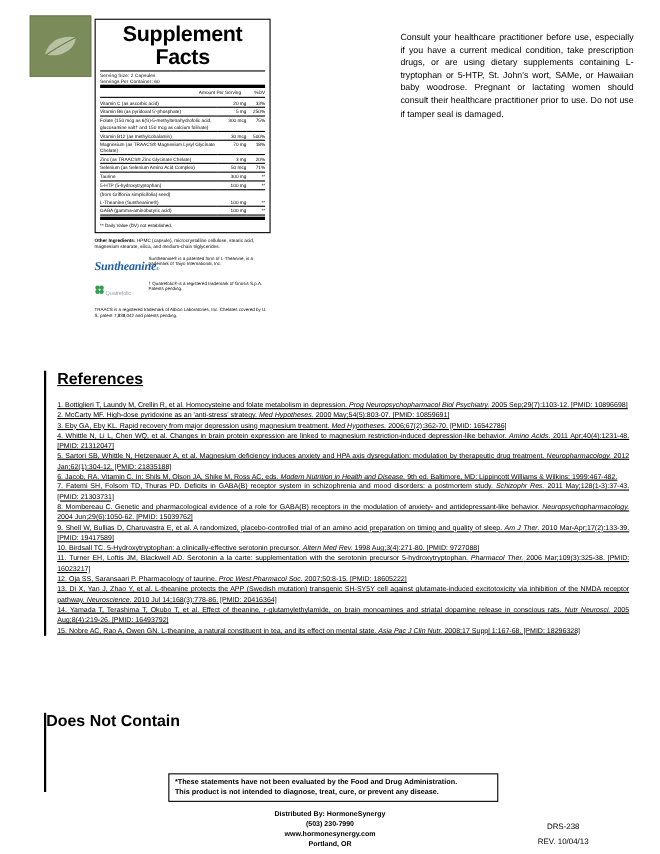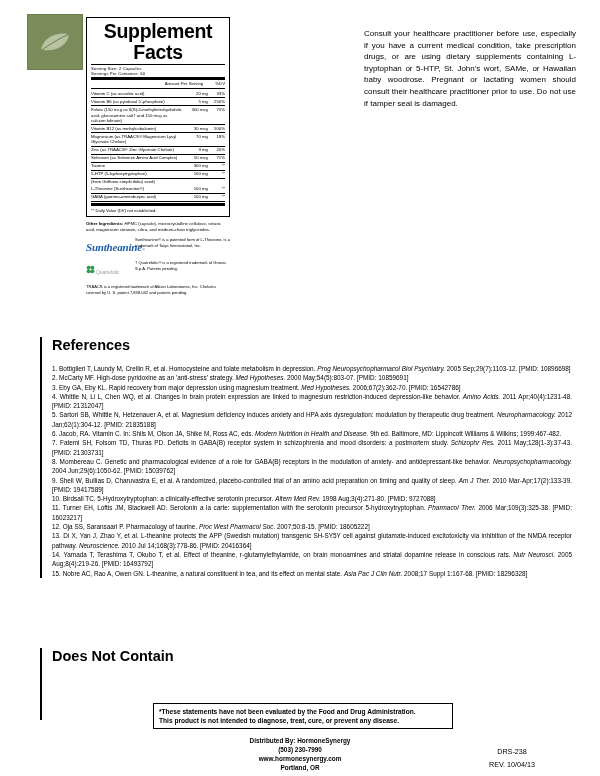--- a/index.html
+++ b/index.html
@@ -32,21 +32,21 @@
     top: 16px;
     width: 32px;
     height: 22px;
   }
 
   
   .sf-panel {
     position: absolute;
     left: 86px;
     top: 17px;
-    width: 144px;
+    width: 160px;
     background: #ffffff;
   }
   .sf-box {
     border: 1.6px solid #000;
     padding: 3px 4px 3px 4px;
   }
   .sf-title {
     font-family: "Liberation Sans", sans-serif;
     font-weight: bold;
     font-size: 19.5px;
@@ -161,38 +161,39 @@
 
   
   .references {
     position: absolute;
     left: 40px;
     top: 337px;
     width: 532px;
     border-left: 2px solid #000;
     padding-left: 10px;
     box-sizing: border-box;
+    text-decoration: underline;
   }
   .references .sec-h { margin-bottom: 10px; }
   .ref-list {
     font-size: 6.4px;
     line-height: 9.3px;
     text-align: justify;
   }
   .ref-item { margin: 0; }
   .ref-item i { font-style: italic; }
 
   
   .dnc {
     position: absolute;
     left: 40px;
     top: 648px;
     width: 532px;
     border-left: 2px solid #000;
-    padding-left: 10px;
+    padding-left: 0;
     box-sizing: border-box;
     min-height: 72px;
   }
   .dnc .sec-h { margin-bottom: 9px; }
   .dnc p {
     margin: 0;
     font-size: 7.6px;
     line-height: 10.6px;
     text-align: justify;
   }

